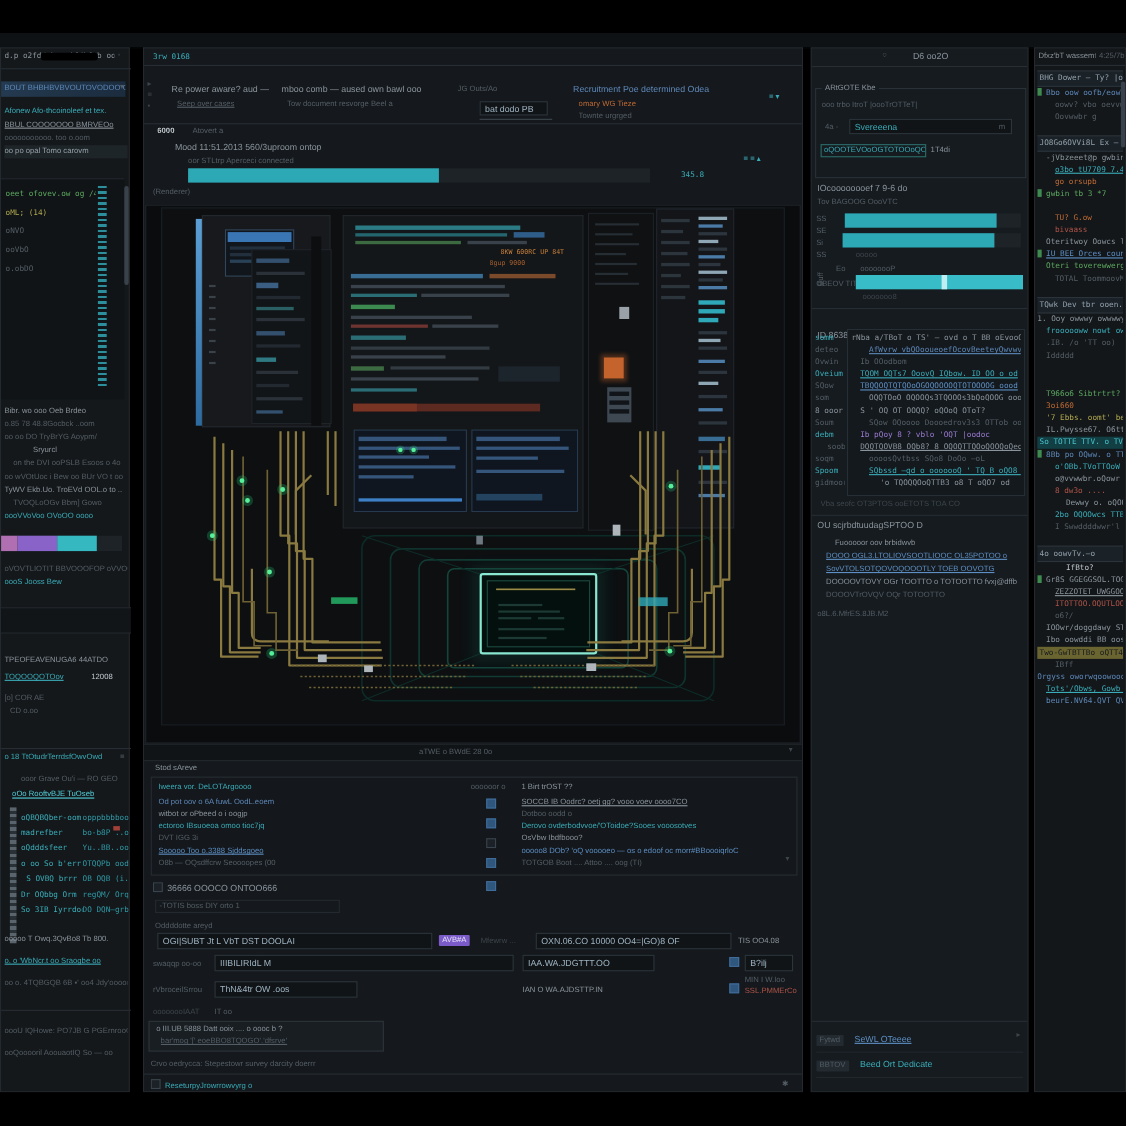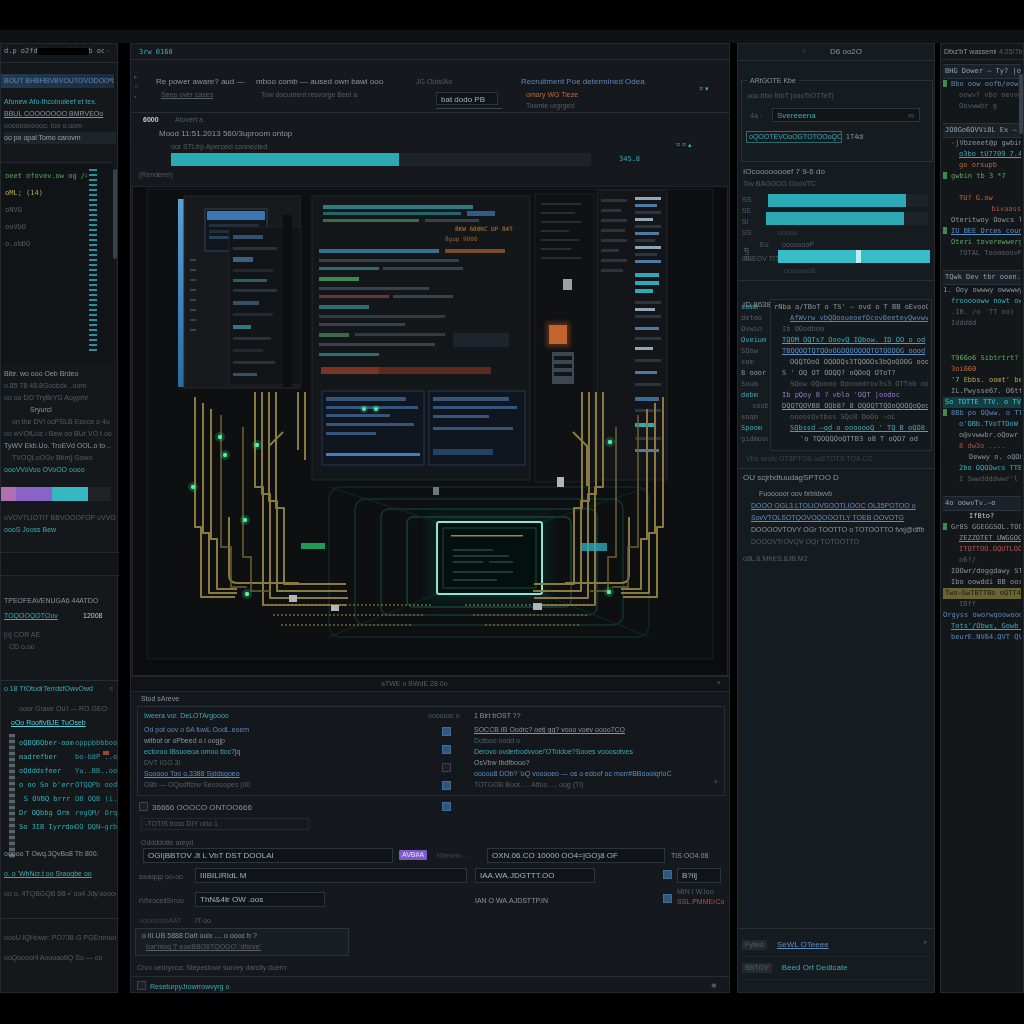--- a/index.html
+++ b/index.html
@@ -511,21 +511,21 @@
           <div class="nw link" style="height:11px;line-height:11px;">ooooo8 DOb? 'oQ vooooeo — os o edoof oc  morr#BBoooiqrloC</div>
           <div class="nw dim" style="height:11px;line-height:11px;">TOTGOB  Boot ....  Attoo ....  oog  (TI)</div>
         </div>
       <div class="abs dd t7" style="left:576px;top:70px;">▾</div>
     </div>
 
     <div class="abs nw t8 gray" style="left:8px;top:758px;width:240px;"><span class="ico" style="vertical-align:-1px;margin-right:4px;"></span><span>36666  OOOCO  ONTOO666</span></div>
     <div class="abs nw t7 dim" style="left:10px;top:774px;width:160px;border:1px solid #23292e;padding:0 3px;">-TOTIS  boss DIY  orto 1</div>
 
     <div class="abs nw t7 dim" style="left:10px;top:794px;width:70px;">Oddddotte areyd</div>
-    <div class="abs field" style="left:12px;top:804px;width:250px;height:15px;">OGI|BBTOV Jt L VbT DST DOOLAI</div>
+    <div class="abs field" style="left:12px;top:804px;width:250px;height:15px;">OGI|SUBT Jt L VbT DST DOOLAI</div>
     <span class="abs badge" style="left:268px;top:806px;background:#7a5bc8;color:#e8e2f8;">AVB#A</span>
     <div class="abs nw t7 dd" style="left:306px;top:807px;width:44px;">Mfewrw ...</div>
     <div class="abs field" style="left:356px;top:804px;width:178px;height:15px;">OXN.06.CO 10000 OO4=|GO)8 OF</div>
     <div class="abs nw t7 gray" style="left:540px;top:807px;width:50px;">TIS OO4.08</div>
 
     <div class="abs nw t7 dim" style="left:8px;top:828px;width:56px;">swaqqp oo-oo</div>
     <div class="abs field" style="left:64px;top:824px;width:272px;height:15px;">IIIBILIRIdL M</div>
     <div class="abs field" style="left:344px;top:824px;width:120px;height:15px;">IAA.WA.JDGTTT.OO</div>
     <span class="abs ico ico-blue" style="left:532px;top:826px;"></span>
     <div class="abs field" style="left:546px;top:824px;width:44px;height:15px;">B?ilj</div>
@@ -665,21 +665,21 @@
         <div class="nw dim ind2" style="height:11px;line-height:11px;">oowv? vbo oevvweeb oob</div>
         <div class="nw dim ind2" style="height:11px;line-height:11px;">Oovwwbr g</div>
         <div class="nw sp" style="height:11px;line-height:11px;"></div>
         <div class="nw hdr" style="height:11px;line-height:11px;">JO8Go6OVVi8L Ex — oSTwbL TIP</div>
         <div class="nw gray ind1" style="height:11px;line-height:11px;">-jVbzeeet@p gwbin</div>
         <div class="nw teal u ind2" style="height:11px;line-height:11px;">o3bo tU7709 7.468 eSQVT oo</div>
         <div class="nw orange ind2" style="height:11px;line-height:11px;">go orsupb</div>
         <div class="nw green ind2 gut-g" style="height:11px;line-height:11px;">gwbin tb 3 *7</div>
         <div class="nw sp" style="height:11px;line-height:11px;"></div>
         <div class="nw orange ind2" style="height:11px;line-height:11px;">TU? G.ow</div>
-        <div class="nw red ind2" style="height:11px;line-height:11px;text-align:right;">bivaass</div>
+        <div class="nw red ind2" style="height:11px;line-height:11px;">bivaass</div>
         <div class="nw gray ind1" style="height:11px;line-height:11px;">Oteritwoy Oowcs lOsVOAVvVe</div>
         <div class="nw link u ind2 gut-g" style="height:11px;line-height:11px;">IU BEE Orces counod#BT</div>
         <div class="nw green ind1" style="height:11px;line-height:11px;">Oteri toverewwergg OT o TA</div>
         <div class="nw dim ind2" style="height:11px;line-height:11px;">TOTAL ToommoovM80</div>
         <div class="nw sp" style="height:11px;line-height:11px;"></div>
         <div class="nw hdr" style="height:11px;line-height:11px;">TQwk Dev tbr ooen. tb</div>
         <div class="nw gray" style="height:11px;line-height:11px;">1. Ooy owwwy owwwwy awwbry owe</div>
         <div class="nw teal ind1" style="height:11px;line-height:11px;">froooooww  nowt  owwiinwr</div>
         <div class="nw dim ind1" style="height:11px;line-height:11px;">.IB. /o 'TT oo)</div>
         <div class="nw dim ind1" style="height:11px;line-height:11px;">Iddddd</div>

